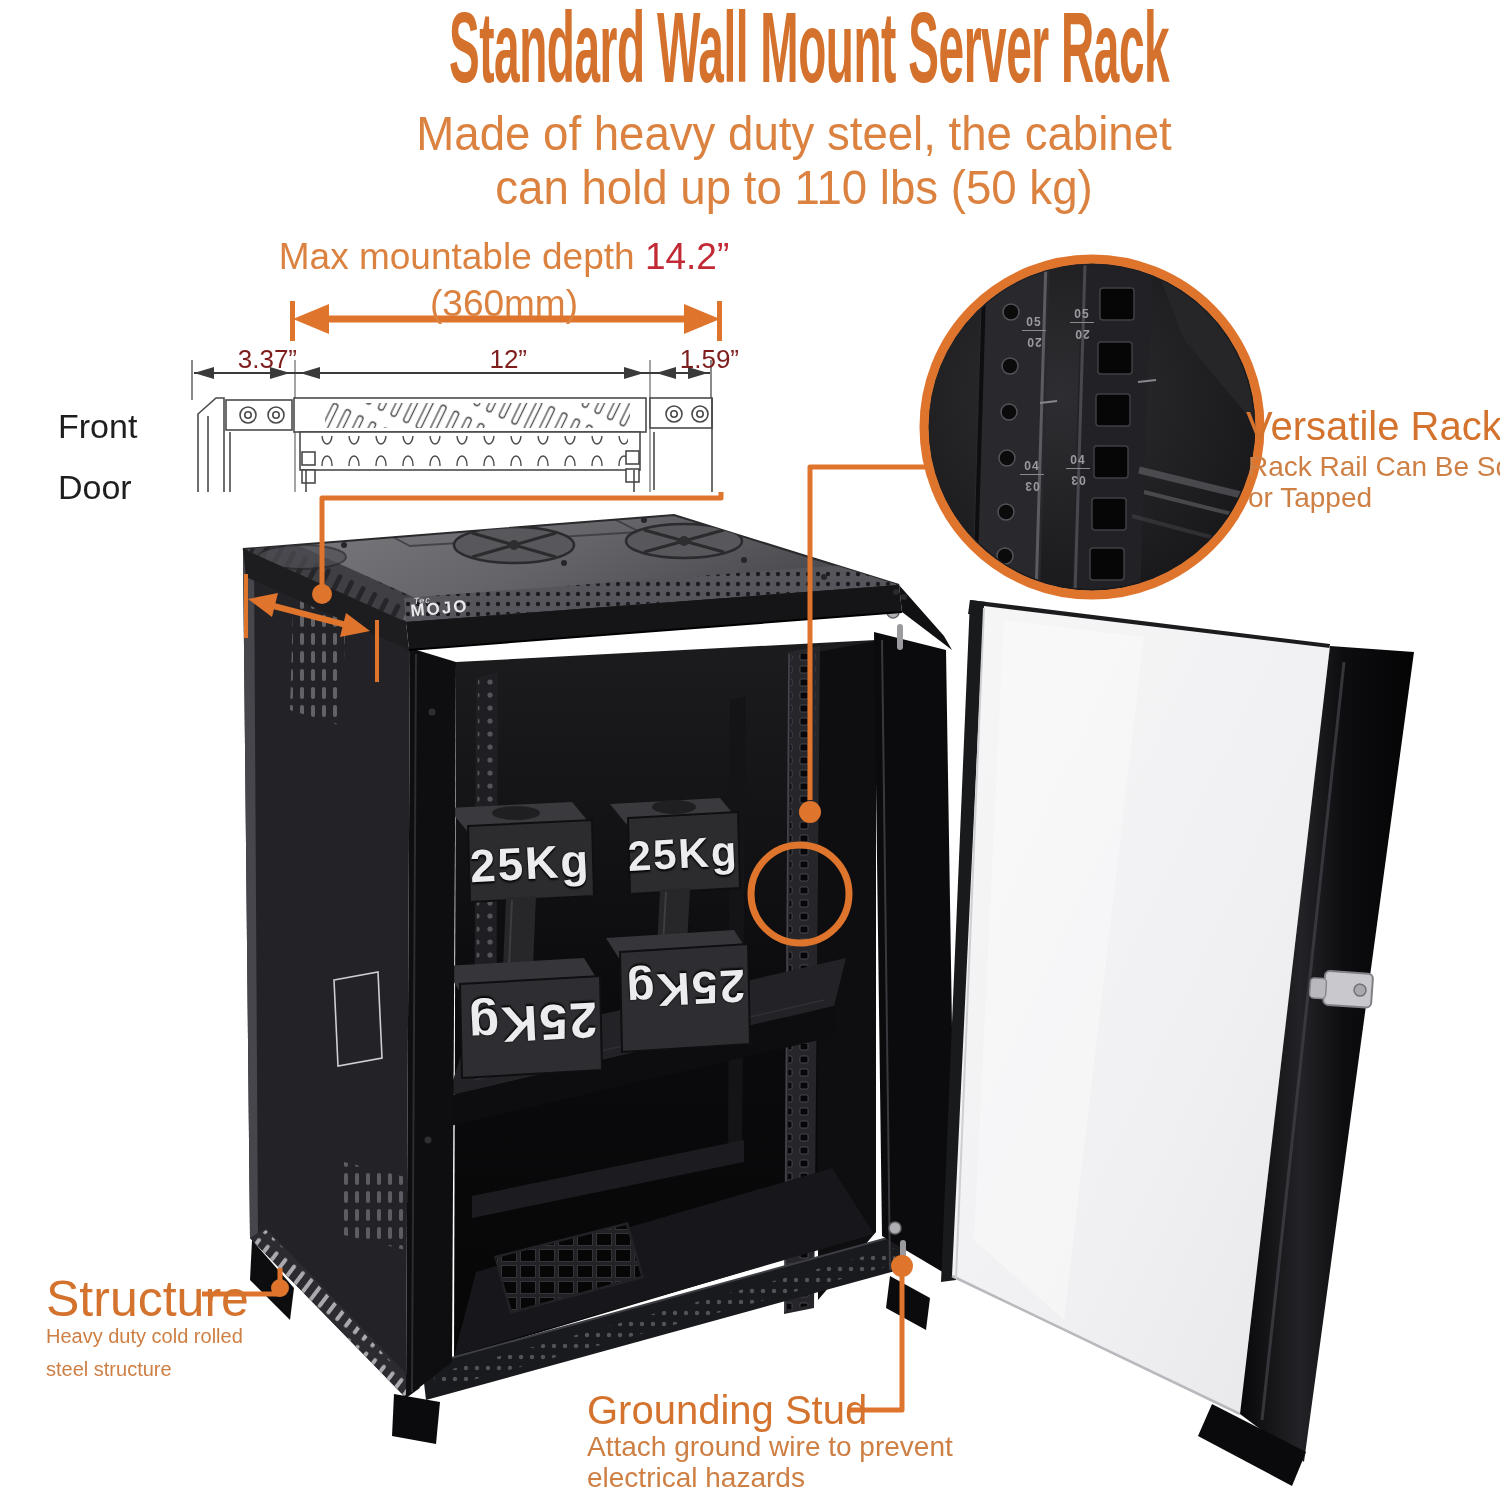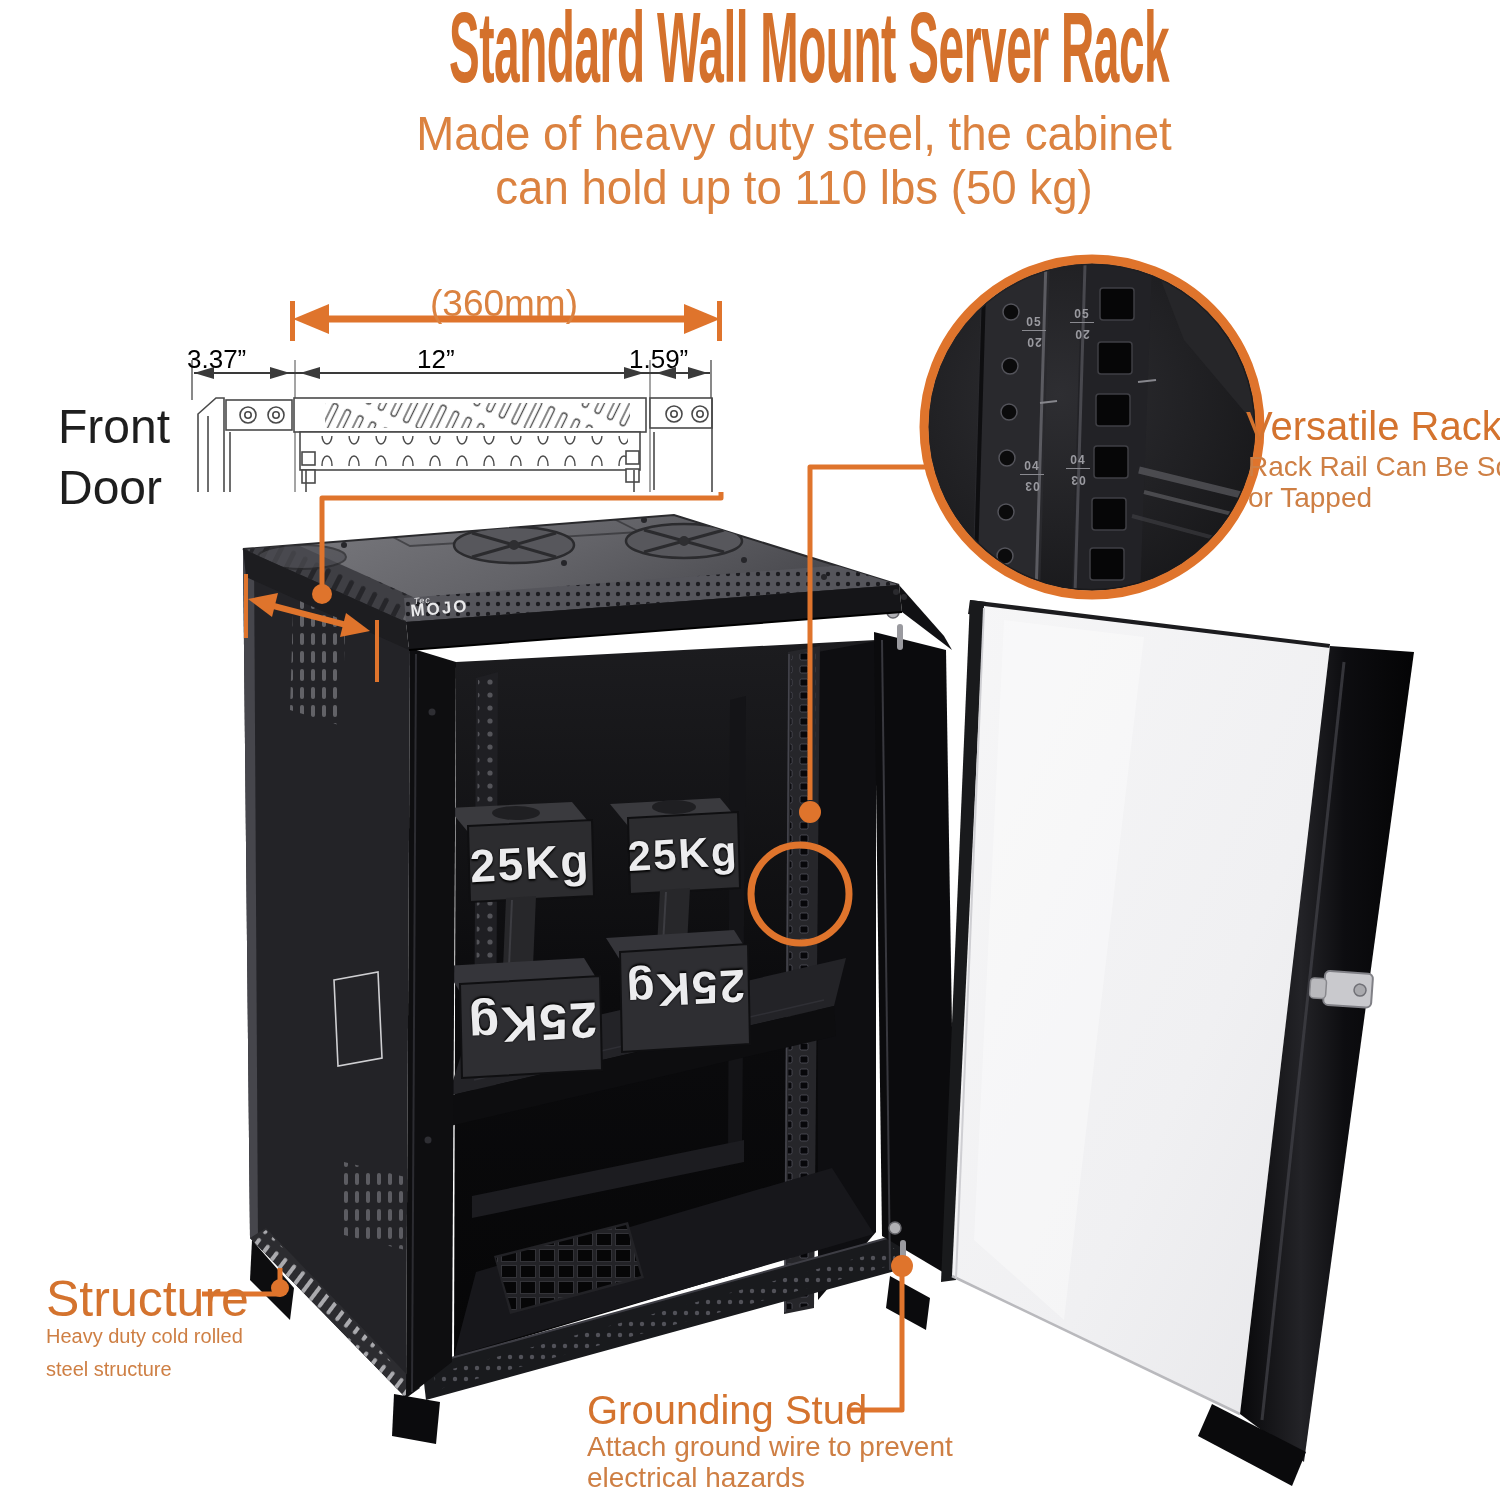--- a/index.html
+++ b/index.html
@@ -8,22 +8,22 @@
   #art{position:absolute;left:0;top:0;z-index:1;}
   .t{position:absolute;z-index:2;white-space:nowrap;}
   .center{text-align:center;}
   .title{left:0;top:-10px;width:1500px;font-size:100px;font-weight:700;color:#D4712C;
          transform:scaleX(.46);letter-spacing:-1px;}
   .sub{left:0;width:1500px;font-size:48px;color:#DB8240;transform:scaleX(.95);}
   .sub1{top:106px;} .sub2{top:160px;}
   .depth{left:130px;width:660px;font-size:37px;color:#DB8240;}
   .depth1{top:236px;} .depth2{top:283px;}
   .depthval{color:#C22A35;}
-  .dim{font-size:26px;color:#000000;width:110px;text-align:left;top:344px;}
-  .frontdoor{left:14px;top:396px;font-size:48px;color:#1e1e1e;line-height:61px;}
+  .dim{font-size:26px;color:#7f1d1d;width:110px;text-align:right;top:344px;}
+  .frontdoor{left:14px;top:396px;font-size:34px;color:#1e1e1e;line-height:61px;}
   .co-head{font-size:40px;color:#D4732E;}
   .co-body{font-size:28px;color:#CE7F44;line-height:31px;}
   .vers-h{left:1202px;top:404px;}
   .vers-b{left:1204px;top:451px;}
   .str-h{left:2px;top:1270px;font-size:50px;}
   .str-b{left:2px;top:1320px;font-size:20px;line-height:33px;}
   .gnd-h{left:543px;top:1388px;}
   .gnd-b{left:543px;top:1431px;}
   .wlabel{color:#ececee;font-weight:700;text-align:center;
           text-shadow:0 2px 2px rgba(0,0,0,.85), 0 0 2px #000;letter-spacing:2px;}
@@ -371,20 +371,24 @@
 
     <path d="M858,1266 L858,1410 L806,1410"></path>
     <circle cx="858" cy="1266" r="11" fill="#DF742C" stroke="none"></circle>
   </g>
 </svg>
 
   <div class="t title center">Standard Wall Mount Server Rack</div>
   <div class="t sub sub1 center">Made of heavy duty steel, the cabinet</div>
   <div class="t sub sub2 center">can hold up to 110 lbs (50 kg)</div>
 
+  <div class="t depth depth1 center">
+    <span>Max mountable depth</span>
+    <span class="depthval">14.2”</span>
+  </div>
   <div class="t depth depth2 center">(360mm)</div>
 
   <div class="t dim" style="left:143px;">3.37”</div>
   <div class="t dim" style="left:373px;">12”</div>
   <div class="t dim" style="left:585px;">1.59”</div>
 
   <div class="t frontdoor">
     <div>Front</div>
     <div>Door</div>
   </div>

